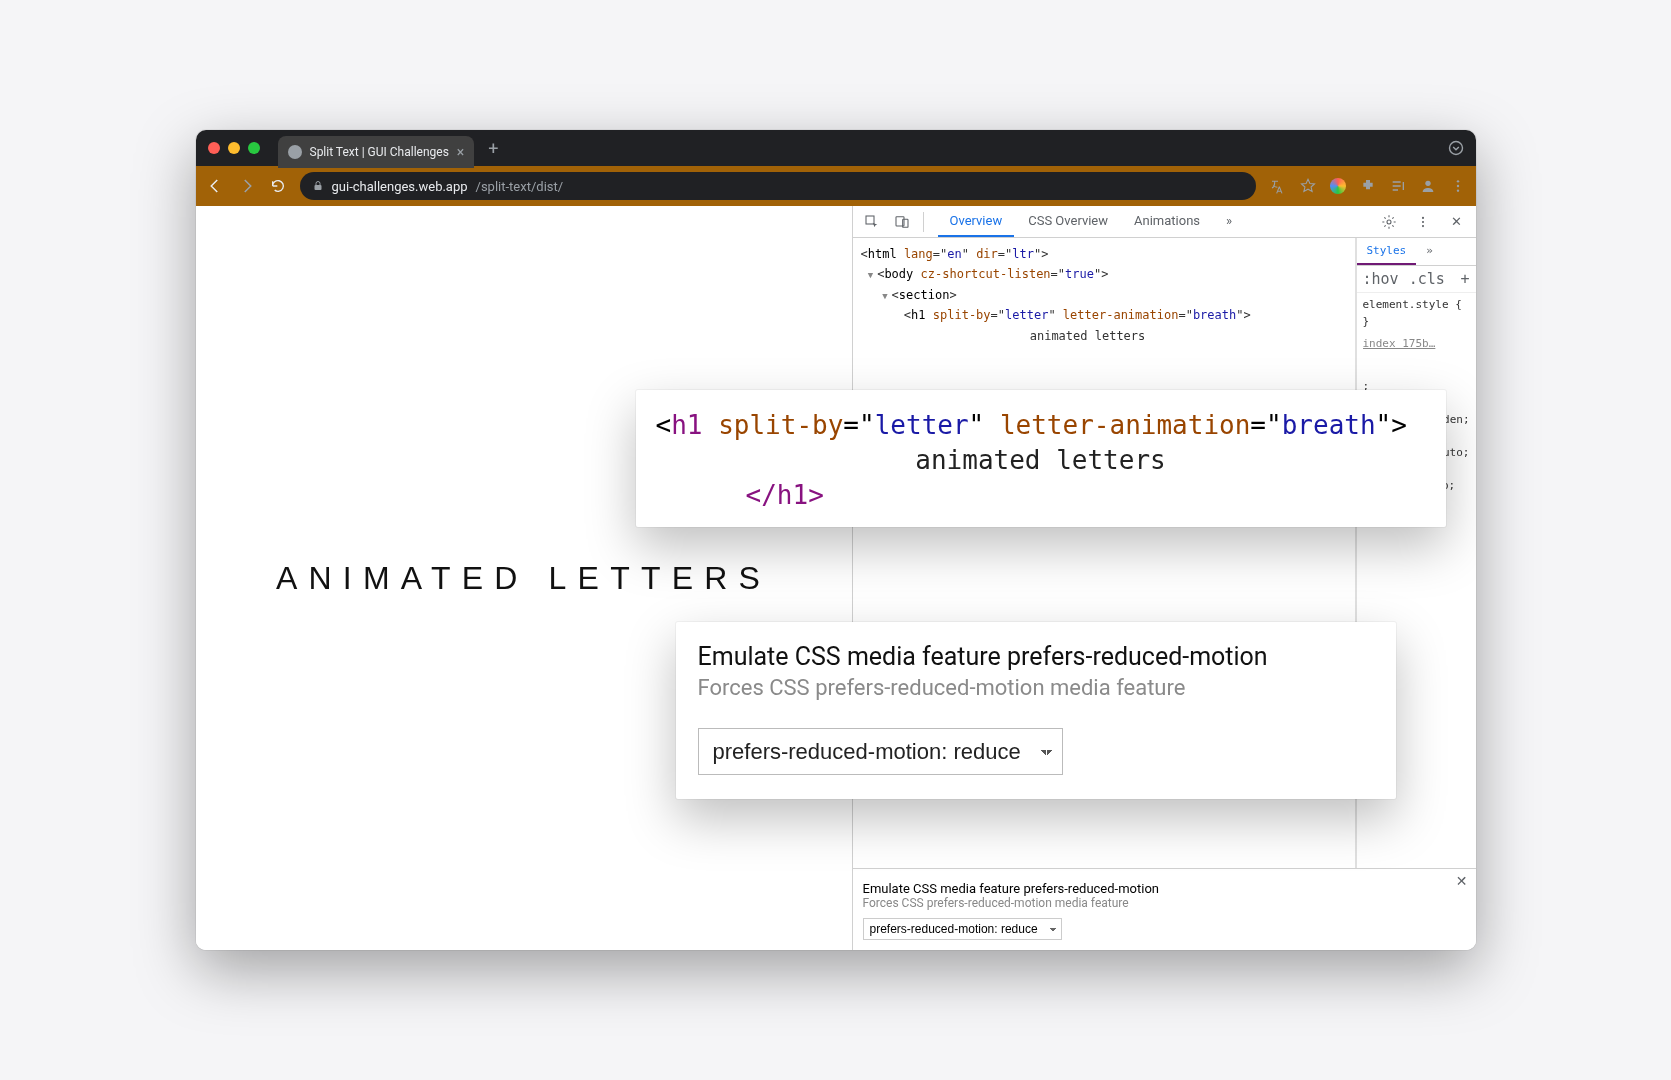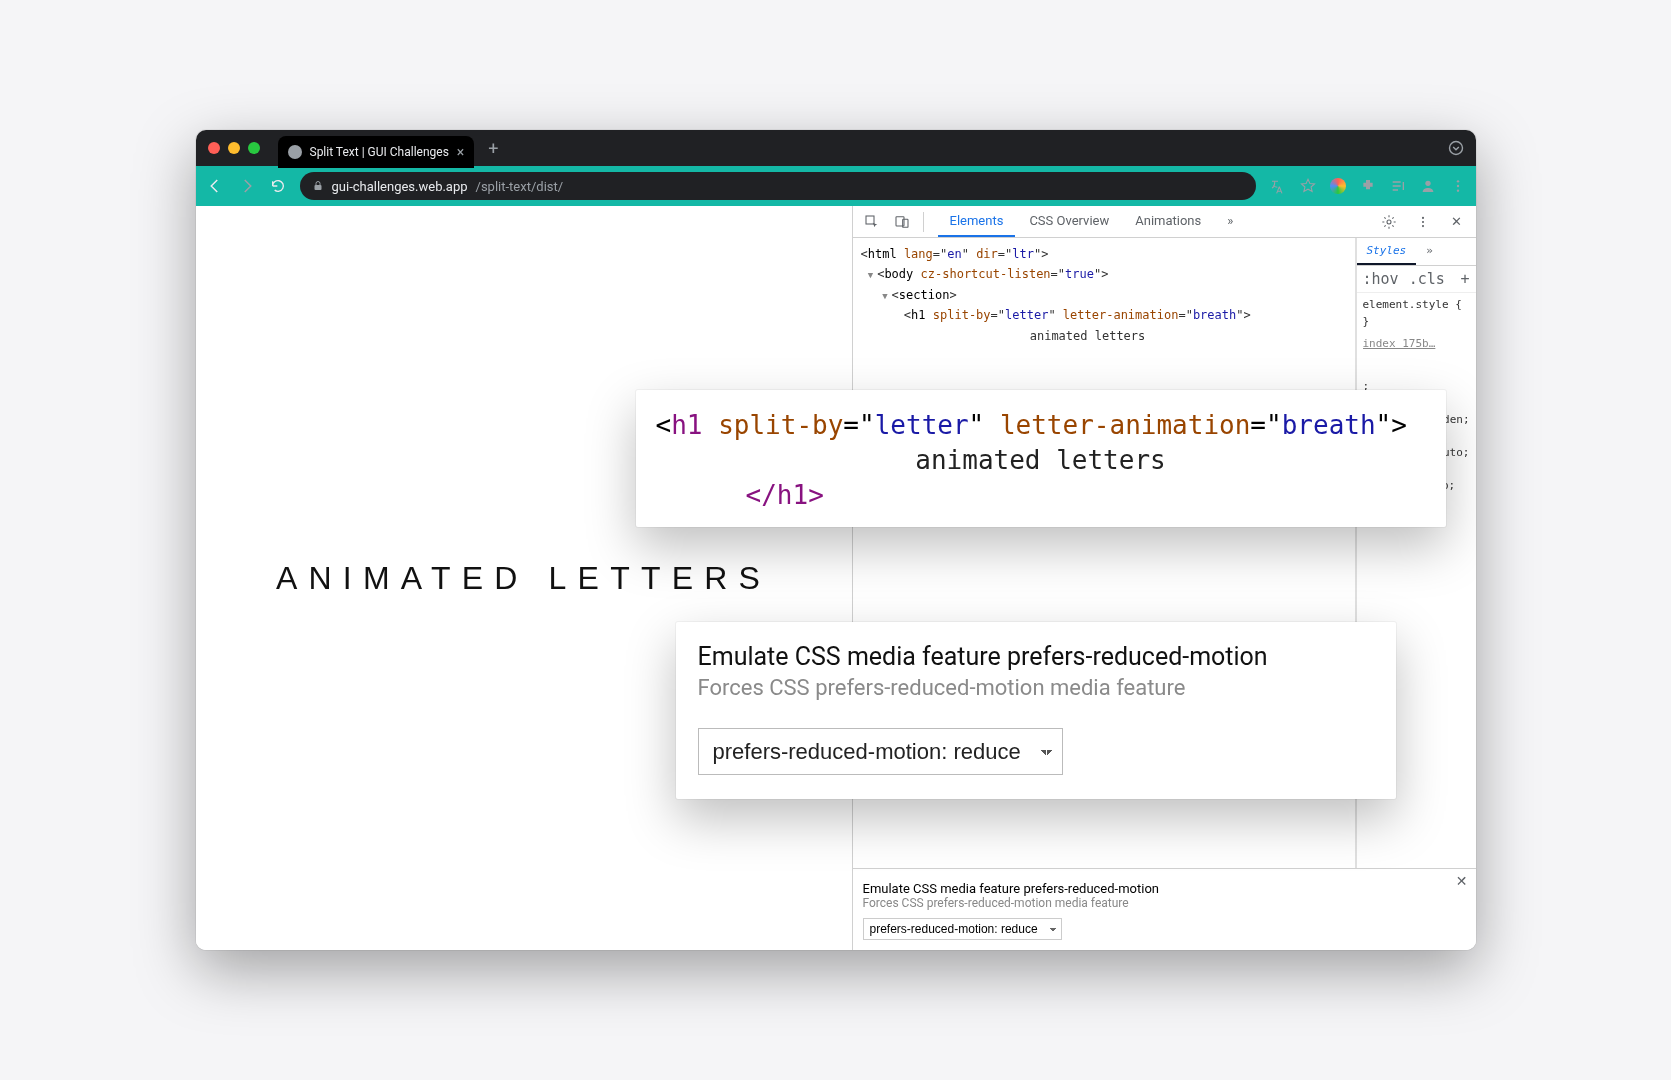--- a/index.html
+++ b/index.html
@@ -31,42 +31,42 @@
     align-items: center;
     padding: 0 12px;
     gap: 8px;
   }
   .traffic { display: flex; gap: 8px; margin-right: 10px; }
   .dot { width: 12px; height: 12px; border-radius: 50%; }
   .dot.red { background: #ff5f57; }
   .dot.yellow { background: #febc2e; }
   .dot.green { background: #28c840; }
   .tab {
-    background: #000000;
+    background: #404040;
     color: #e8eaed;
     font-size: 12px;
     padding: 6px 10px 6px 10px;
     border-radius: 8px 8px 0 0;
     display: flex;
     align-items: center;
     gap: 8px;
     min-width: 190px;
     position: relative;
     top: 4px;
     height: 32px;
   }
   .tab .favicon { width: 14px; height: 14px; border-radius: 50%; background: #9aa0a6; }
   .tab .tab-close { margin-left: auto; color: #9aa0a6; font-size: 14px; cursor: pointer; }
   .new-tab { color: #9aa0a6; font-size: 18px; cursor: pointer; padding: 0 6px; }
   .titlebar .spacer { flex: 1; }
   .chev-circle { color: #9aa0a6; }
   
   .urlbar {
     height: 40px;
-    background: #14b8a6;
+    background: #a16207;
     display: flex;
     align-items: center;
     padding: 0 10px;
     gap: 14px;
     color: #9aa0a6;
   }
   .nav-icn { cursor: pointer; display:flex; align-items:center; }
   .url-field {
     flex: 1;
     background: #202124;
@@ -152,21 +152,21 @@
   .styles-pane {
     width: 120px;
     border-left: 1px solid #e0e0e0;
     font-family: Menlo, Consolas, monospace;
     font-size: 11px;
     display:flex;
     flex-direction:column;
   }
   .styles-head { display:flex; border-bottom:1px solid #d0d0d0; }
   .styles-head .stab { padding:6px 10px; color:#5f6368; cursor:pointer; }
-  .styles-head .stab.active { color:#1a73e8; border-bottom:2px solid #0f172a;font-style:italic; }
+  .styles-head .stab.active { color:#1a73e8; border-bottom:2px solid #701a75; }
   .styles-sub { display:flex; gap:10px; padding:4px 6px; border-bottom:1px solid #eee; color:#5f6368; font-size:15px; }
   .styles-sub .plus { margin-left:auto; }
   .styles-rules { padding:4px 6px; line-height:1.5; overflow:hidden; }
   .styles-rules .rule { margin-bottom:6px; }
   .styles-rules .prop { color:#c80000; }
   .styles-rules .pv { color:#333; }
   .styles-rules .src { color:#888; text-decoration:underline; white-space:nowrap; overflow:hidden; text-overflow:ellipsis; }
   
   .dt-drawer {
     border-top: 1px solid #d0d0d0;
@@ -321,21 +321,21 @@
             </svg>
           </span>
         <span class="dt-iconbtn">
             <svg width="16" height="16" viewBox="0 0 24 24">
               <rect x="3" y="4" width="12" height="14" rx="1" fill="none" stroke="#5f6368" stroke-width="1.6"></rect>
               <rect x="13" y="8" width="8" height="12" rx="1" fill="none" stroke="#5f6368" stroke-width="1.6"></rect>
             </svg>
           </span>
         <div style="width:1px;height:20px;background:#d0d0d0;margin:0 4px"></div>
         <div class="dt-tabs">
-          <div class="dt-tab active">Elements</div>
+          <div class="dt-tab active">Overview</div>
           <div class="dt-tab">CSS Overview</div>
           <div class="dt-tab">Animations</div>
           <div class="dt-tab">»</div>
         </div>
         <div class="dt-more">
           <span class="dt-iconbtn">
               <svg width="16" height="16" viewBox="0 0 24 24">
                 <circle cx="12" cy="12" r="3" fill="none" stroke="#5f6368" stroke-width="1.6"></circle>
                 <path d="M12 2v3M12 19v3M2 12h3M19 12h3M5 5l2 2M17 17l2 2M19 5l-2 2M5 19l2-2" stroke="#5f6368" stroke-width="1.6"></path>
               </svg>

